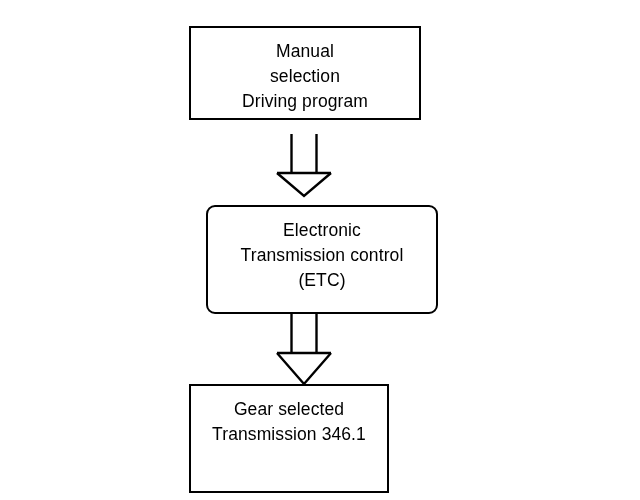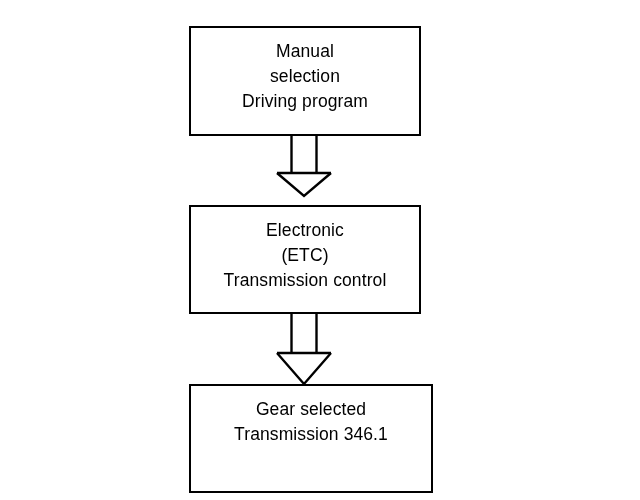--- a/index.html
+++ b/index.html
@@ -39,23 +39,23 @@
     letter-spacing: 0.1px;
   }
   .flow-arrow {
     position: absolute;
     display: block;
   }
   .flow-arrow svg {
     display: block;
   }
   
-  #box-manual-selection { left: 189px; top: 26px;  width: 232px; height: 110px; }
-  #box-etc              { left: 189px; top: 205px; width: 232px; height: 109px; }
-  #box-gear-selected    { left: 189px; top: 384px; width: 244px; height: 109px; }
+  #box-manual-selection { left: 189px; top: 26px;  width: 232px; height: 94px; }
+  #box-etc              { left: 206px; top: 205px; width: 232px; height: 109px; border-radius: 9px; }
+  #box-gear-selected    { left: 189px; top: 384px; width: 200px; height: 109px; }
   
   #arrow-manual-to-etc  { left: 275px; top: 133px; width: 58px; height: 65px; }
   #arrow-etc-to-gear    { left: 275px; top: 312px; width: 58px; height: 74px; }
 </style>
 </head>
 <body>
 
 <div id="diagram-canvas">
 
   <div class="flow-box" id="box-manual-selection">
@@ -68,22 +68,22 @@
     <svg width="58" height="65" viewBox="0 0 58 65" aria-hidden="true">
       <line x1="16.5" y1="1" x2="16.5" y2="41" stroke="#000000" stroke-width="2.4"></line>
       <line x1="41.5" y1="1" x2="41.5" y2="41" stroke="#000000" stroke-width="2.4"></line>
       <polyline points="2,40 29,63 56,40" fill="none" stroke="#000000" stroke-width="2.4" stroke-linejoin="miter"></polyline>
       <line x1="2" y1="40" x2="56" y2="40" stroke="#000000" stroke-width="2.4"></line>
     </svg>
   </div>
 
   <div class="flow-box" id="box-etc">
     <span class="box-line">Electronic</span>
+    <span class="box-line">Transmission control</span>
     <span class="box-line">(ETC)</span>
-    <span class="box-line">Transmission control</span>
   </div>
 
   <div class="flow-arrow" id="arrow-etc-to-gear">
     <svg width="58" height="74" viewBox="0 0 58 74" aria-hidden="true">
       <line x1="16.5" y1="1" x2="16.5" y2="42" stroke="#000000" stroke-width="2.4"></line>
       <line x1="41.5" y1="1" x2="41.5" y2="42" stroke="#000000" stroke-width="2.4"></line>
       <polyline points="2,41 29,72 56,41" fill="none" stroke="#000000" stroke-width="2.4" stroke-linejoin="miter"></polyline>
       <line x1="2" y1="41" x2="56" y2="41" stroke="#000000" stroke-width="2.4"></line>
     </svg>
   </div>

